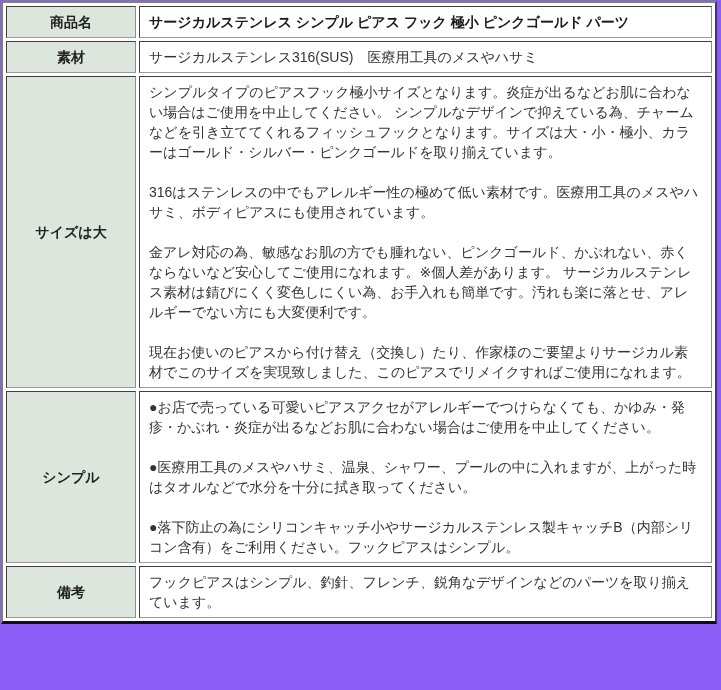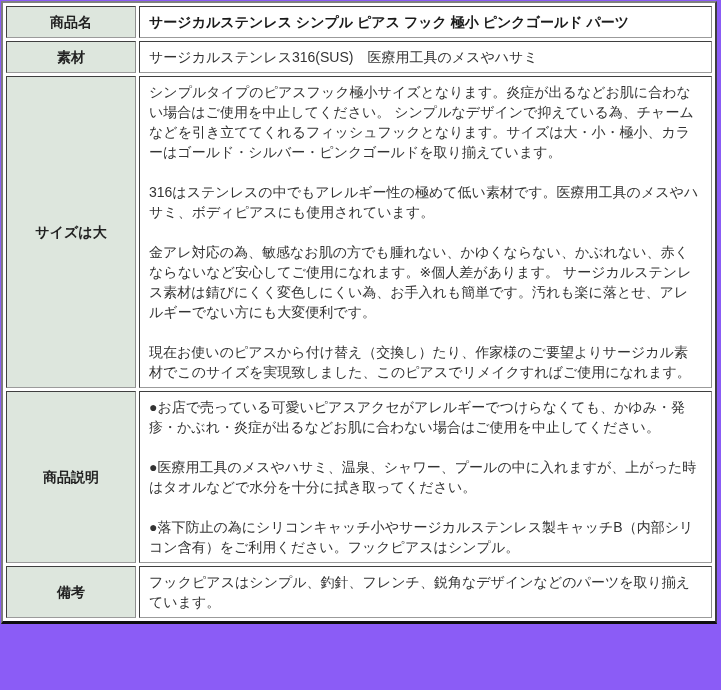--- a/index.html
+++ b/index.html
@@ -88,27 +88,27 @@
         <p>サージカルステンレス316(SUS)　医療用工具のメスやハサミ</p>
       </td>
     </tr>
 
 
     <tr>
       <th class="row-label">サイズは大</th>
       <td class="row-value">
         <p>シンプルタイプのピアスフック極小サイズとなります。炎症が出るなどお肌に合わない場合はご使用を中止してください。 シンプルなデザインで抑えている為、チャームなどを引き立ててくれるフィッシュフックとなります。サイズは大・小・極小、カラーはゴールド・シルバー・ピンクゴールドを取り揃えています。</p>
         <p>316はステンレスの中でもアレルギー性の極めて低い素材です。医療用工具のメスやハサミ、ボディピアスにも使用されています。</p>
-        <p>金アレ対応の為、敏感なお肌の方でも腫れない、かゆくならない、かぶれない、赤くならないなど安心してご使用になれます。※個人差があります。 サージカルステンレス素材は錆びにくく変色しにくい為、お手入れも簡単です。汚れも楽に落とせ、アレルギーでない方にも大変便利です。</p>
+        <p>金アレ対応の為、敏感なお肌の方でも腫れない、ピンクゴールド、かぶれない、赤くならないなど安心してご使用になれます。※個人差があります。 サージカルステンレス素材は錆びにくく変色しにくい為、お手入れも簡単です。汚れも楽に落とせ、アレルギーでない方にも大変便利です。</p>
         <p>現在お使いのピアスから付け替え（交換し）たり、作家様のご要望よりサージカル素材でこのサイズを実現致しました、このピアスでリメイクすればご使用になれます。</p>
       </td>
     </tr>
 
     <tr>
-      <th class="row-label">商品説明</th>
+      <th class="row-label">シンプル</th>
       <td class="row-value">
         <p>●お店で売っている可愛いピアスアクセがアレルギーでつけらなくても、かゆみ・発疹・かぶれ・炎症が出るなどお肌に合わない場合はご使用を中止してください。</p>
         <p>●医療用工具のメスやハサミ、温泉、シャワー、プールの中に入れますが、上がった時はタオルなどで水分を十分に拭き取ってください。</p>
         <p>●落下防止の為にシリコンキャッチ小やサージカルステンレス製キャッチB（内部シリコン含有）をご利用ください。フックピアスはシンプル。</p>
       </td>
     </tr>
 
     <tr>
       <th class="row-label">備考</th>
       <td class="row-value">

